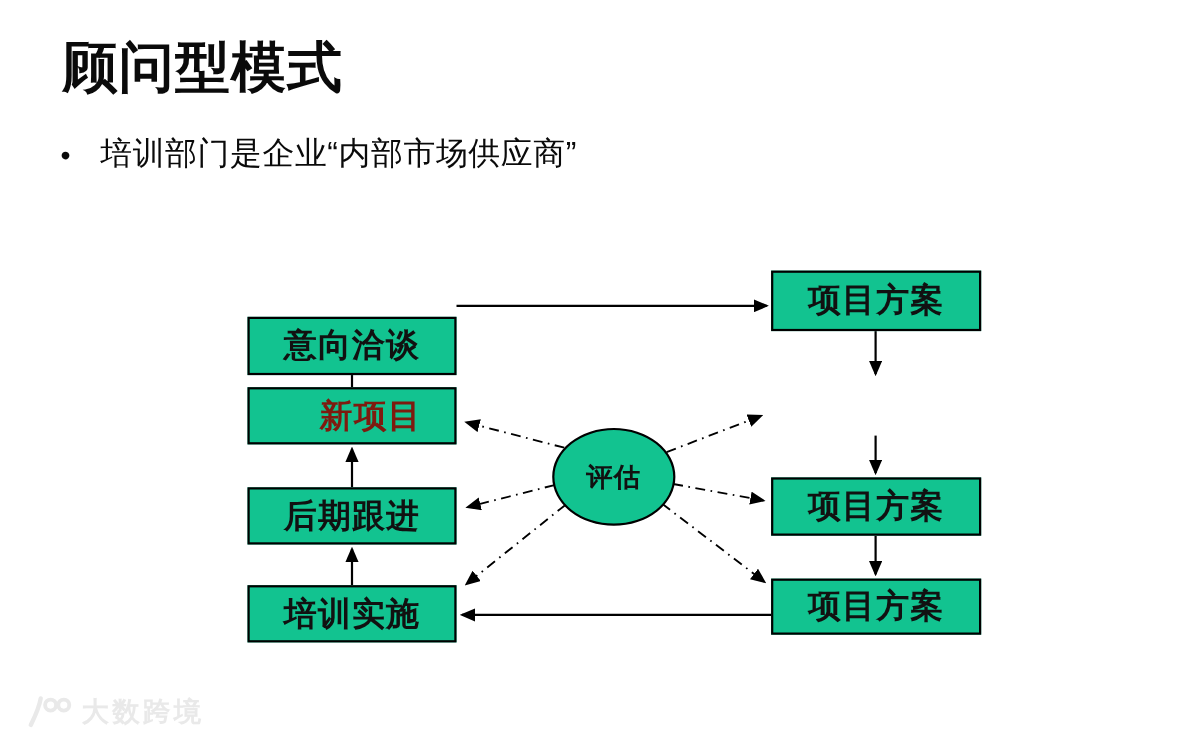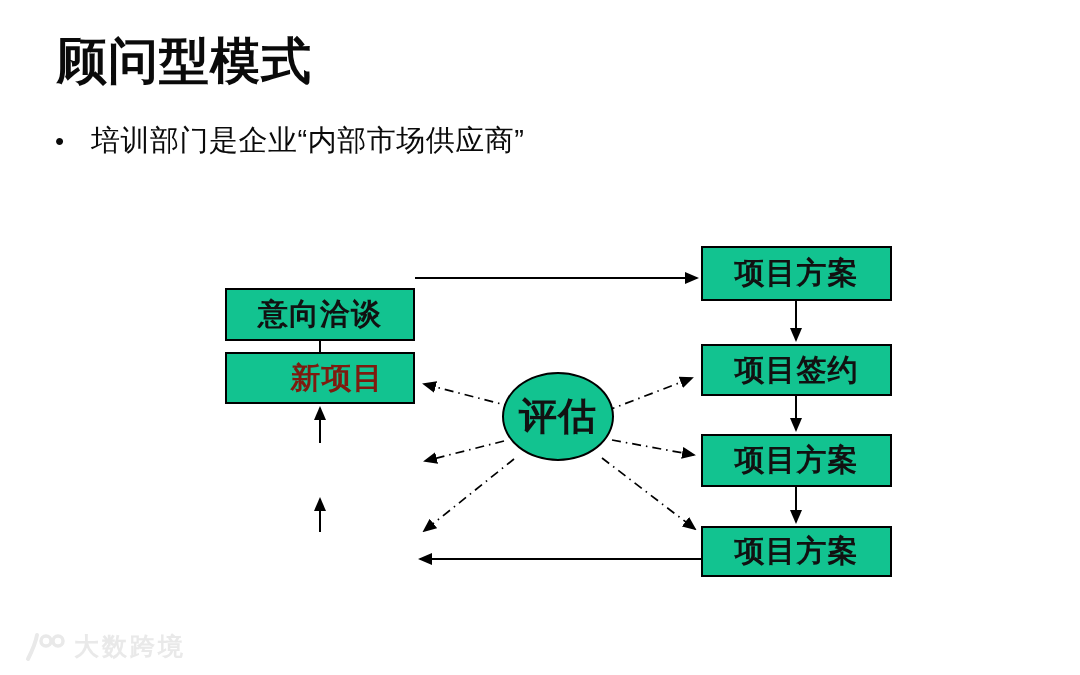--- a/index.html
+++ b/index.html
@@ -43,27 +43,27 @@
     box-sizing:border-box;
     display:flex;align-items:center;justify-content:center;
     font-size:30px;font-weight:600;color:var(--node-text,#111);
     letter-spacing:1px;
   }
   .node.left{left:225px;width:190px;}
   .node.right{left:701px;width:191px;}
   .node.highlight{color:var(--highlight,#7E1B0F);padding-left:34px;}
   .ellipse-node{
     position:absolute;z-index:2;
-    left:502px;top:372px;width:112px;height:89px;
+    left:502px;top:389px;width:112px;height:89px;
     background:var(--node-fill,#12C390);
     border:2.5px solid var(--node-border,#000);
     border-radius:50%;
     box-sizing:border-box;
     display:flex;align-items:center;justify-content:center;
-    font-size:38px;font-weight:600;color:var(--node-text,#111);
+    font-size:24px;font-weight:600;color:var(--node-text,#111);
     letter-spacing:1px;
     text-align:right;
   }
   .watermark{
     position:absolute;left:24px;top:630px;z-index:3;
     display:flex;align-items:center;
     color:var(--watermark,#E9E9E9);
   }
   .watermark-text{
     margin-left:6px;
@@ -105,23 +105,24 @@
     <line class="arrow-dash" x1="513" y1="407" x2="424" y2="384" marker-end="url(#ah)"></line>
     <line class="arrow-dash" x1="504" y1="441" x2="425" y2="461" marker-end="url(#ah)"></line>
     <line class="arrow-dash" x1="514" y1="459" x2="424" y2="531" marker-end="url(#ah)"></line>
     <line class="arrow-dash" x1="606" y1="411" x2="692" y2="378" marker-end="url(#ah)"></line>
     <line class="arrow-dash" x1="612" y1="440" x2="694" y2="455" marker-end="url(#ah)"></line>
     <line class="arrow-dash" x1="602" y1="458" x2="695" y2="529" marker-end="url(#ah)"></line>
   </svg>
 
   <div class="node left" style="top:254px;height:53px;margin-top:34px;">意向洽谈</div>
   <div class="node left highlight" style="top:352px;height:52px;">新项目</div>
+  <div class="node left" style="top:443px;height:52px;">后期跟进</div>
+  <div class="node left" style="top:532px;height:52px;">培训实施</div>
 
   <div class="node right" style="top:246px;height:55px;">项目方案</div>
-  <div class="node right" style="top:344px;height:52px;">项目签约</div>
   <div class="node right" style="top:434px;height:53px;">项目方案</div>
   <div class="node right" style="top:526px;height:51px;">项目方案</div>
 
   <div class="ellipse-node">评估</div>
 
   <div class="watermark">
     <svg width="44" height="32" viewBox="0 0 44 32">
       <path d="M4 28 C8 20 12 10 13 4" stroke="#E9E9E9" stroke-width="4" fill="none" stroke-linecap="round"></path>
       <circle cx="22" cy="10" r="5" stroke="#E9E9E9" stroke-width="3.5" fill="none"></circle>
       <circle cx="34" cy="10" r="5" stroke="#E9E9E9" stroke-width="3.5" fill="none"></circle>

